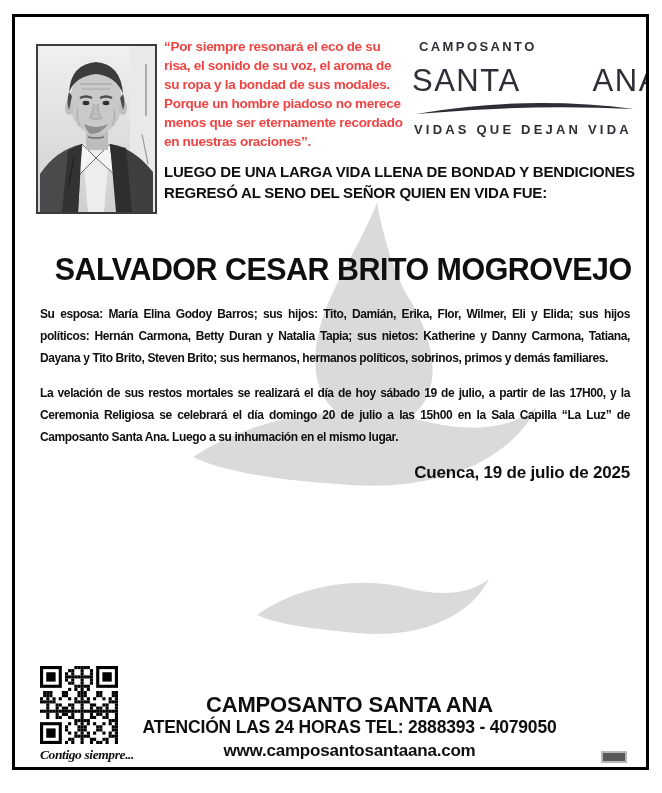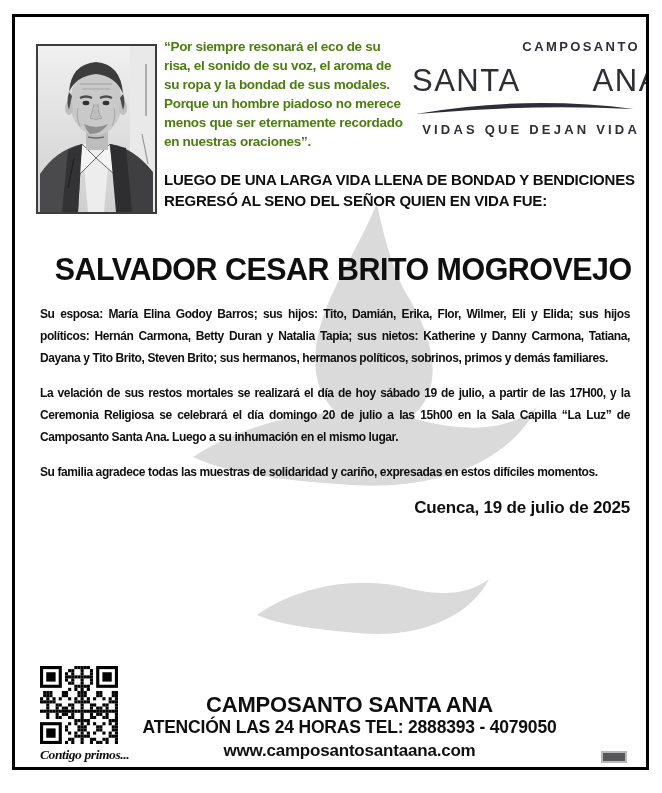--- a/index.html
+++ b/index.html
@@ -15,31 +15,31 @@
   .watermark{position:absolute;left:150px;top:178px;width:400px;height:450px;z-index:1;pointer-events:none;}
   
   .photo{
     position:absolute;left:21px;top:27px;width:121px;height:170px;
     border:2px solid #3c3c3c;box-sizing:border-box;background:#ddd;z-index:2;
   }
   .photo svg{display:block;}
   .quote{
     position:absolute;left:149px;top:20px;width:260px;z-index:2;
     font-weight:bold;font-size:13.5px;line-height:19px;letter-spacing:-0.3px;
-    white-space:pre-line;color:#4d7c0f;
-  }
-  .logo{position:absolute;left:397px;top:22px;width:228px;z-index:2;color:#2e2e36;text-align:right;}
+    white-space:pre-line;color:#ef4444;
+  }
+  .logo{position:absolute;left:397px;top:22px;width:228px;z-index:2;color:#2e2e36;}
   .logo-top{font-size:13px;font-weight:bold;letter-spacing:2.4px;margin-left:7px;}
   .logo-name{display:flex;align-items:flex-end;justify-content:space-between;margin-top:2px;gap:36px;}
   .logo-name span{font-size:31px;font-weight:normal;letter-spacing:1.5px;line-height:30px;}
   .logo-mark{margin-bottom:2px;}
   .logo-swoosh{display:block;margin-top:6px;}
   .logo-tagline{font-size:13px;font-weight:bold;letter-spacing:3.2px;margin-top:7px;margin-left:2px;white-space:nowrap;}
   .intro{
-    position:absolute;left:149px;top:152px;width:484px;z-index:2;
+    position:absolute;left:149px;top:144px;width:484px;z-index:2;
     font-weight:bold;font-size:15px;line-height:21px;letter-spacing:-0.2px;
     white-space:pre-line;
   }
   
   .content{position:absolute;left:25px;top:234px;width:590px;z-index:2;}
   .deceased-name{
     font-size:32px;font-weight:bold;letter-spacing:-0.5px;white-space:nowrap;
     text-align:center;transform:scaleX(.95);transform-origin:center;
     margin:0 0 15px 0;
   }
@@ -151,21 +151,20 @@
     <div class="logo-tagline">VIDAS QUE DEJAN VIDA</div>
   </div>
 
   <div class="intro">LUEGO DE UNA LARGA VIDA LLENA DE BONDAD Y  BENDICIONES
 REGRESÓ AL SENO DEL SEÑOR QUIEN EN VIDA FUE:</div>
 
   <div class="content">
     <h1 class="deceased-name">SALVADOR CESAR BRITO MOGROVEJO</h1>
     <p class="para">Su esposa: María Elina Godoy Barros; sus hijos: Tito, Damián, Erika, Flor, Wilmer, Eli y Elida; sus hijos políticos: Hernán Carmona, Betty Duran y Natalia Tapia; sus nietos: Katherine y Danny Carmona, Tatiana, Dayana y Tito Brito, Steven Brito; sus hermanos, hermanos políticos, sobrinos, primos y demás familiares.</p>
     <p class="para">La velación de sus restos mortales se realizará el día de hoy sábado 19 de julio, a partir de las 17H00, y la Ceremonia Religiosa se celebrará el día domingo 20 de julio a las 15h00 en la Sala Capilla “La Luz” de Camposanto Santa Ana. Luego a su inhumación en el mismo lugar.</p>
-    <p class="para">Su familia agradece todas las muestras de solidaridad y cariño, expresadas en estos difíciles momentos.</p>
     <div class="date-line">Cuenca, 19 de julio de 2025</div>
   </div>
 
   <div class="qr-block">
     <svg class="qr" viewBox="0 0 75 75" xmlns="http://www.w3.org/2000/svg">
       <rect width="75" height="75" fill="#fff"></rect>
       <g fill="#000">
           <rect x="33" y="0" width="3" height="3"></rect>
           <rect x="36" y="0" width="3" height="3"></rect>
           <rect x="39" y="0" width="3" height="3"></rect>
@@ -388,21 +387,21 @@
           <rect x="63" y="72" width="3" height="3"></rect>
           <rect x="72" y="72" width="3" height="3"></rect>
           <rect x="1.5" y="1.5" width="18" height="18" fill="none" stroke="#000" stroke-width="3"></rect>
           <rect x="6" y="6" width="9" height="9"></rect>
           <rect x="55.5" y="1.5" width="18" height="18" fill="none" stroke="#000" stroke-width="3"></rect>
           <rect x="60" y="6" width="9" height="9"></rect>
           <rect x="1.5" y="55.5" width="18" height="18" fill="none" stroke="#000" stroke-width="3"></rect>
           <rect x="6" y="60" width="9" height="9"></rect>
         </g>
     </svg>
-    <div class="qr-caption">Contigo primos...</div>
+    <div class="qr-caption">Contigo siempre...</div>
   </div>
 
   <div class="footer-center">
     <div class="footer-company">CAMPOSANTO SANTA ANA</div>
     <div class="footer-phone">ATENCIÓN LAS 24 HORAS TEL: 2888393 - 4079050</div>
     <div class="footer-website">www.camposantosantaana.com</div>
   </div>
 
   <div class="gray-bar">
       <i></i>

